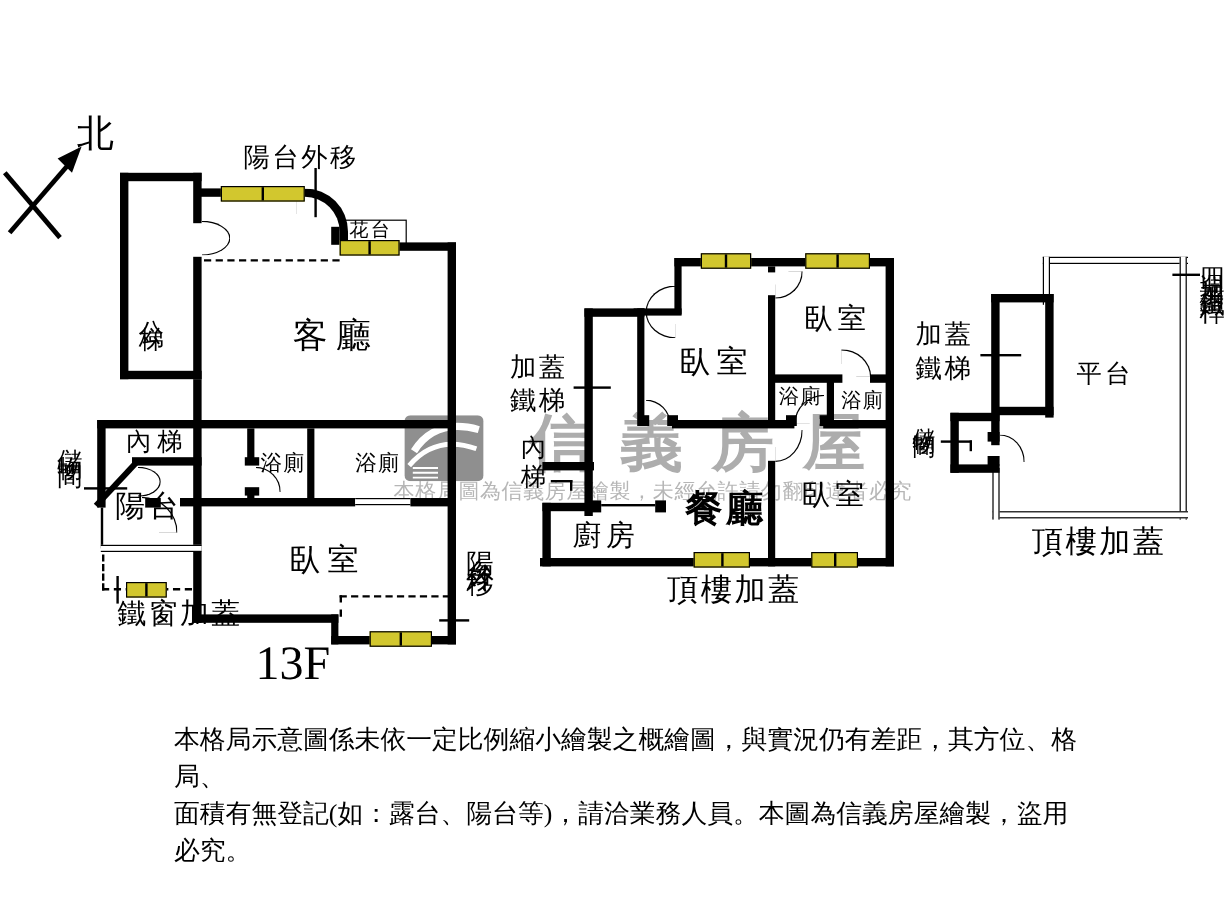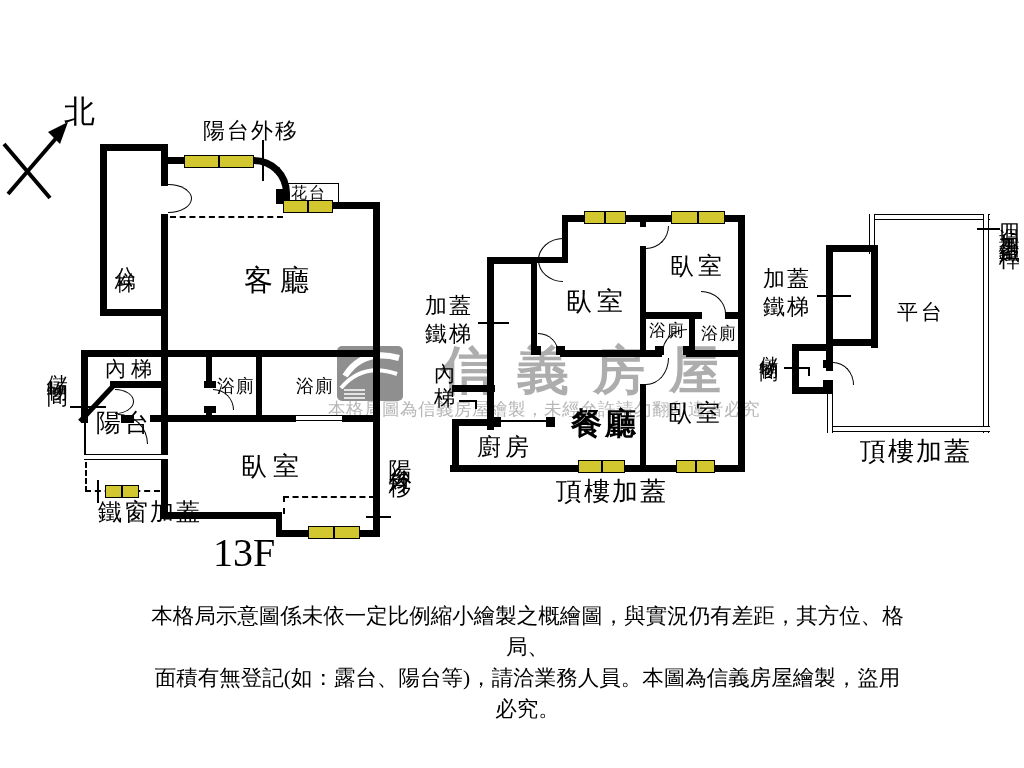--- a/index.html
+++ b/index.html
@@ -23,21 +23,21 @@
   .diag{background:#000;transform:rotate(-47deg);transform-origin:0 50%;z-index:3;}
   .lbl{position:absolute;color:#000;white-space:nowrap;z-index:5;line-height:1.15;}
   .vlbl{writing-mode:vertical-rl;text-orientation:upright;white-space:normal;}
   .wrap{white-space:normal;}
   .serif{font-family:"Liberation Serif",serif;}
   .thinrect{border:1.6px solid #000;background:#fff;z-index:2;}
   .wm{color:#adadad;z-index:1;}
   #wm-brand{font-family:"Liberation Serif",serif;font-weight:700;margin-left:28px;}
   #disclaimer{position:absolute;left:145px;top:601px;width:765px;z-index:5;
               font-family:"Liberation Serif",serif;font-size:21.5px;line-height:31px;color:#000;}
-  #disclaimer p{margin:0;text-align:center;}
+  #disclaimer p{margin:0;}
   svg{position:absolute;z-index:3;}
 </style>
 </head>
 <body>
 
 <div id="stage">
 
   <svg style="left:337px;top:346px;" width="66" height="55" viewBox="0 0 66 55">
     <rect x="0" y="0" width="66" height="55" rx="5" fill="#8f8f8f"></rect>
     <path d="M8 30 Q26 2 62 12" stroke="#fff" stroke-width="6" fill="none"></path>

